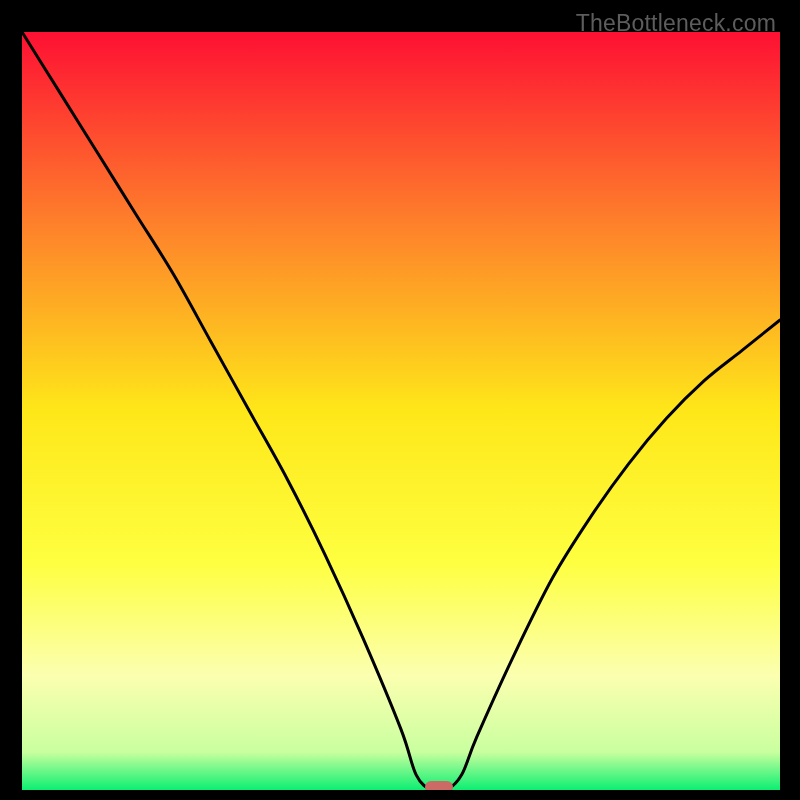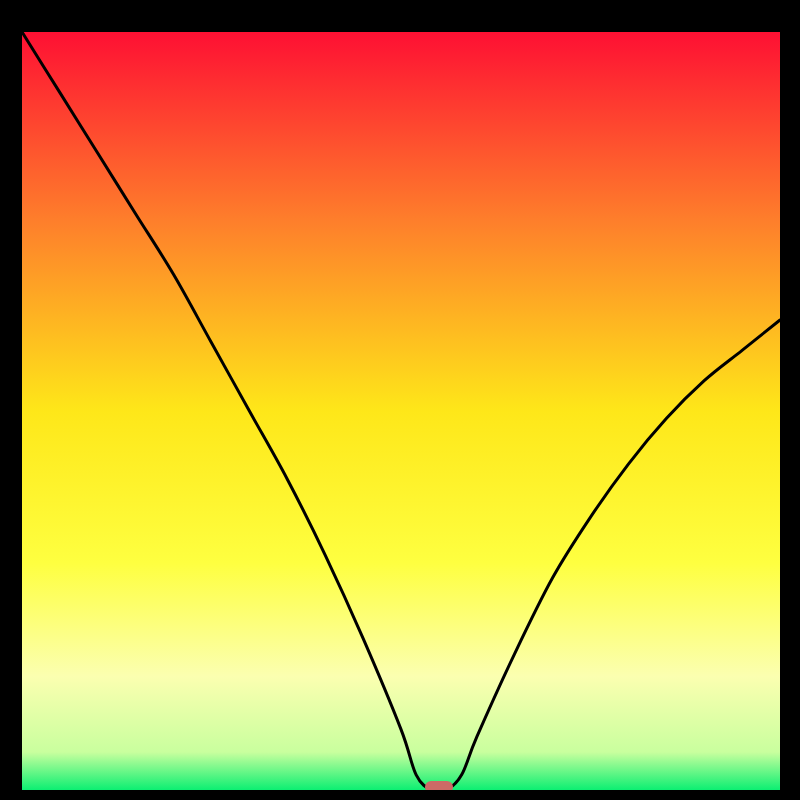--- a/index.html
+++ b/index.html
@@ -45,20 +45,21 @@
     width: 28px;
     height: 12px;
     border-radius: 6px;
     background: #cc6a66;
   }
 </style>
 </head>
 <body>
 
 <div class="frame">
+  <div class="watermark">TheBottleneck.com</div>
   <div class="plot">
     <svg id="chart-svg" width="758" height="758" viewBox="0 0 758 758" preserveAspectRatio="none">
       <defs>
         <linearGradient id="bg-grad" x1="0" y1="0" x2="0" y2="1">
             <stop offset="0%" stop-color="#fe1033"></stop>
             <stop offset="25%" stop-color="#fe7f2b"></stop>
             <stop offset="50%" stop-color="#fee719"></stop>
             <stop offset="70%" stop-color="#feff40"></stop>
             <stop offset="85%" stop-color="#fbffb0"></stop>
             <stop offset="95%" stop-color="#c9ff9e"></stop>

